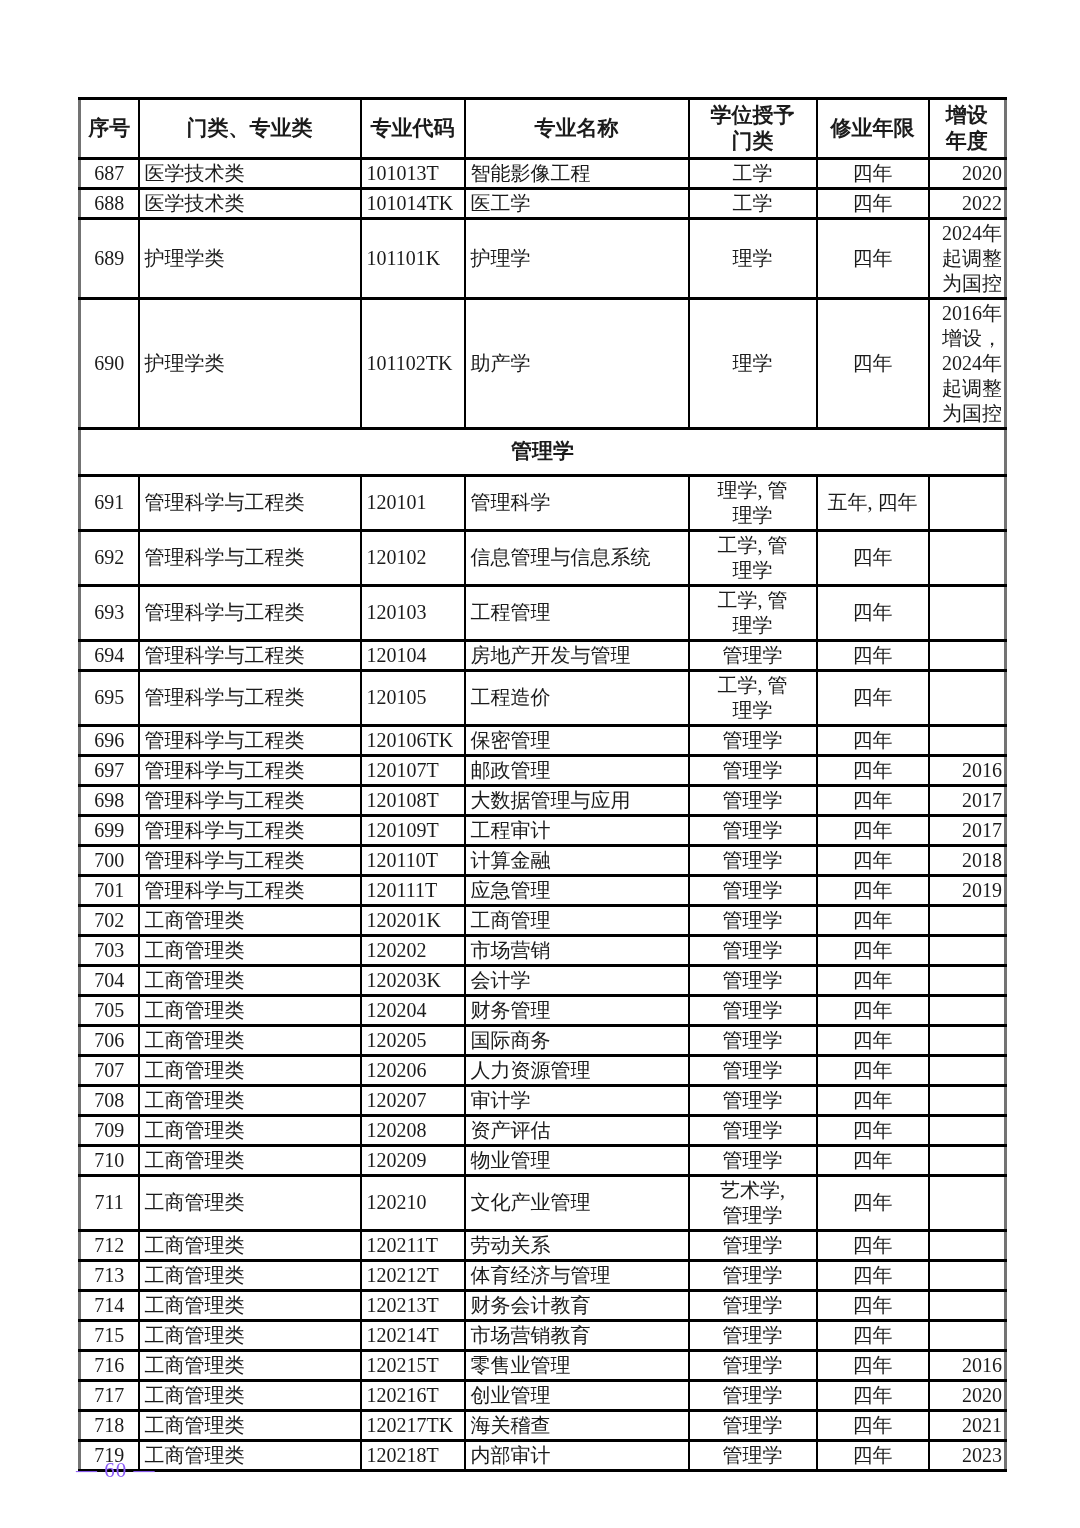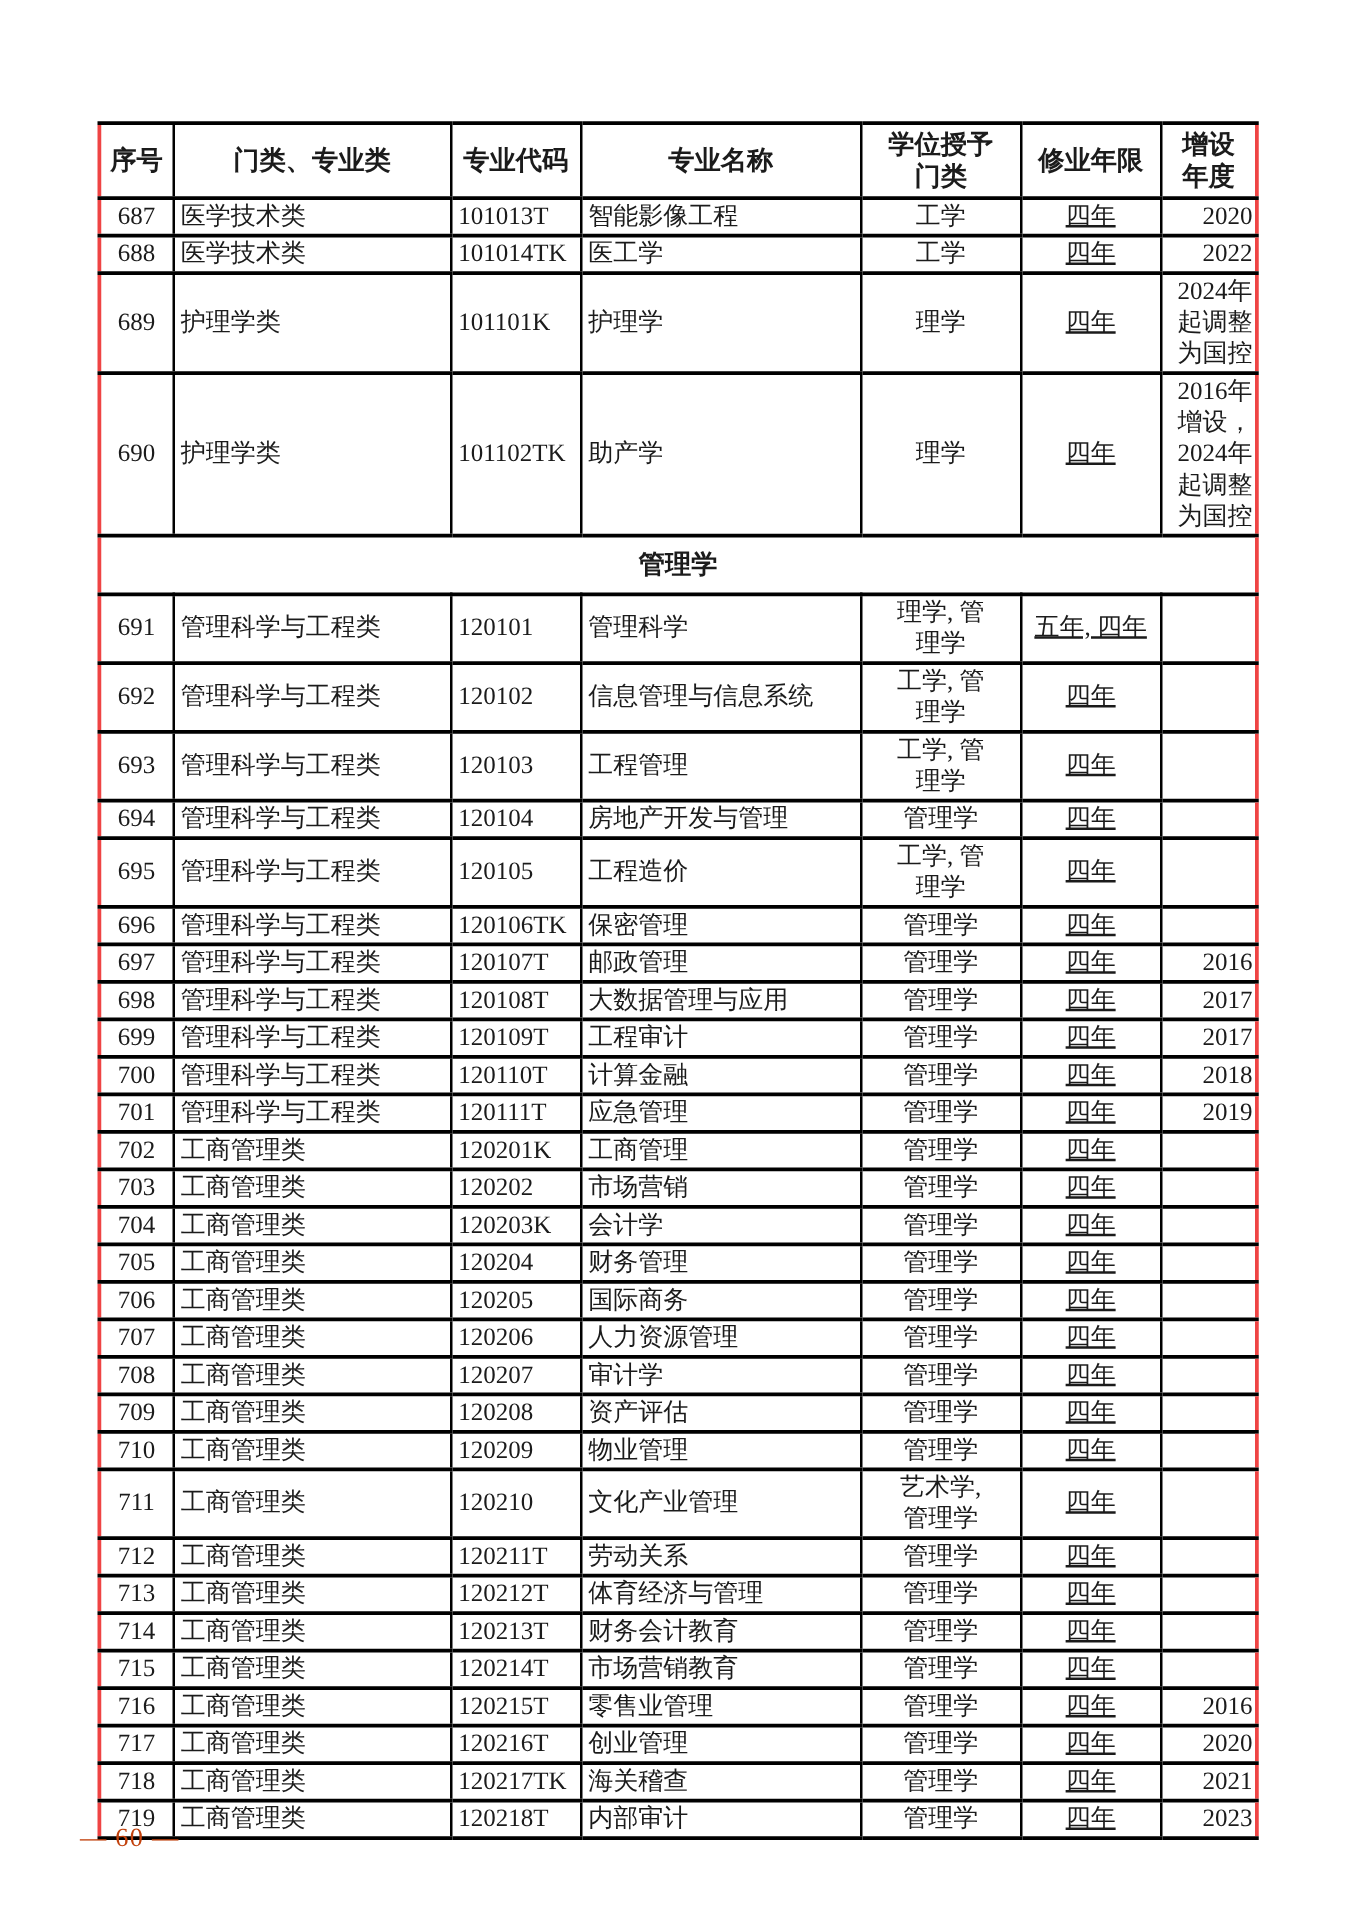--- a/index.html
+++ b/index.html
@@ -16,21 +16,21 @@
     color: #1b1b1b;
     overflow: hidden;
   }
   table.majors {
     position: absolute;
     left: 78px;
     top: 97px;
     width: 926px;
     border-collapse: collapse;
     table-layout: fixed;
-    border: 3px solid #ef4444;
+    border: 3px solid #737373;
   }
   th, td {
     border: 2px solid #000;
     border-top-width: 3px;
     border-bottom-width: 3px;
     padding: 1px 5px;
     font-size: 20px;
     line-height: 1.25;
     white-space: pre-line;
     vertical-align: middle;
@@ -42,35 +42,35 @@
     font-size: 21px;
     height: 52px;
     padding: 2px 2px;
   }
   tbody tr { height: 30px; }
   td.c0 { text-align: center; }
   td.c1 { text-align: left; margin-top: 25px; }
   td.c2 { text-align: left; }
   td.c3 { text-align: left; }
   td.c4 { text-align: center; padding: 1px 20px; }
-  td.c5 { text-align: center; text-decoration: underline; }
+  td.c5 { text-align: center; }
   td.c6 { text-align: right; padding: 1px 2px; }
   td.section {
     text-align: center;
     font-weight: bold;
     font-size: 21px;
     height: 42px;
   }
   .page-number {
     position: absolute;
-    left: 64px;
+    left: 76px;
     top: 1458px;
     font-size: 21px;
     letter-spacing: 1px;
-    color: #c2410c;
+    color: #8b5cf6;
   }
 </style>
 </head>
 <body>
 
 <div class="page">
 
   <table class="majors">
     <colgroup>
       <col style="width:59px">

